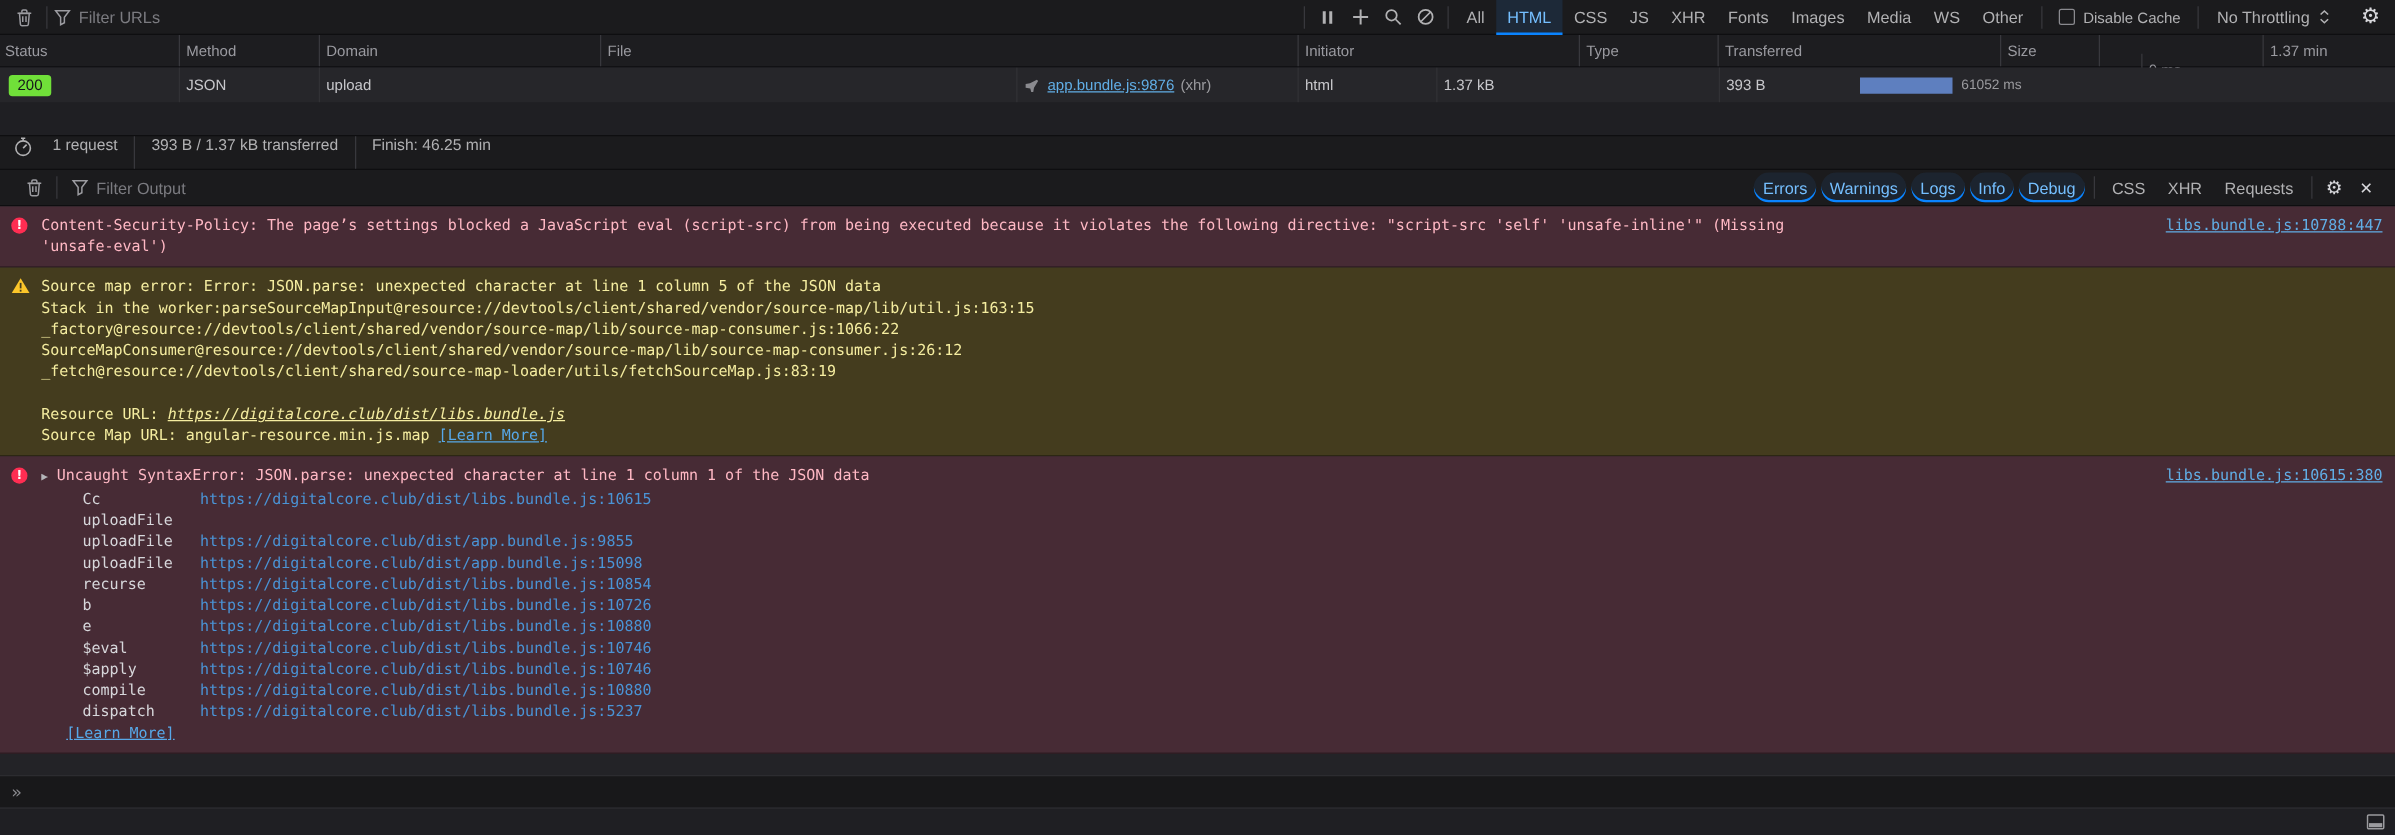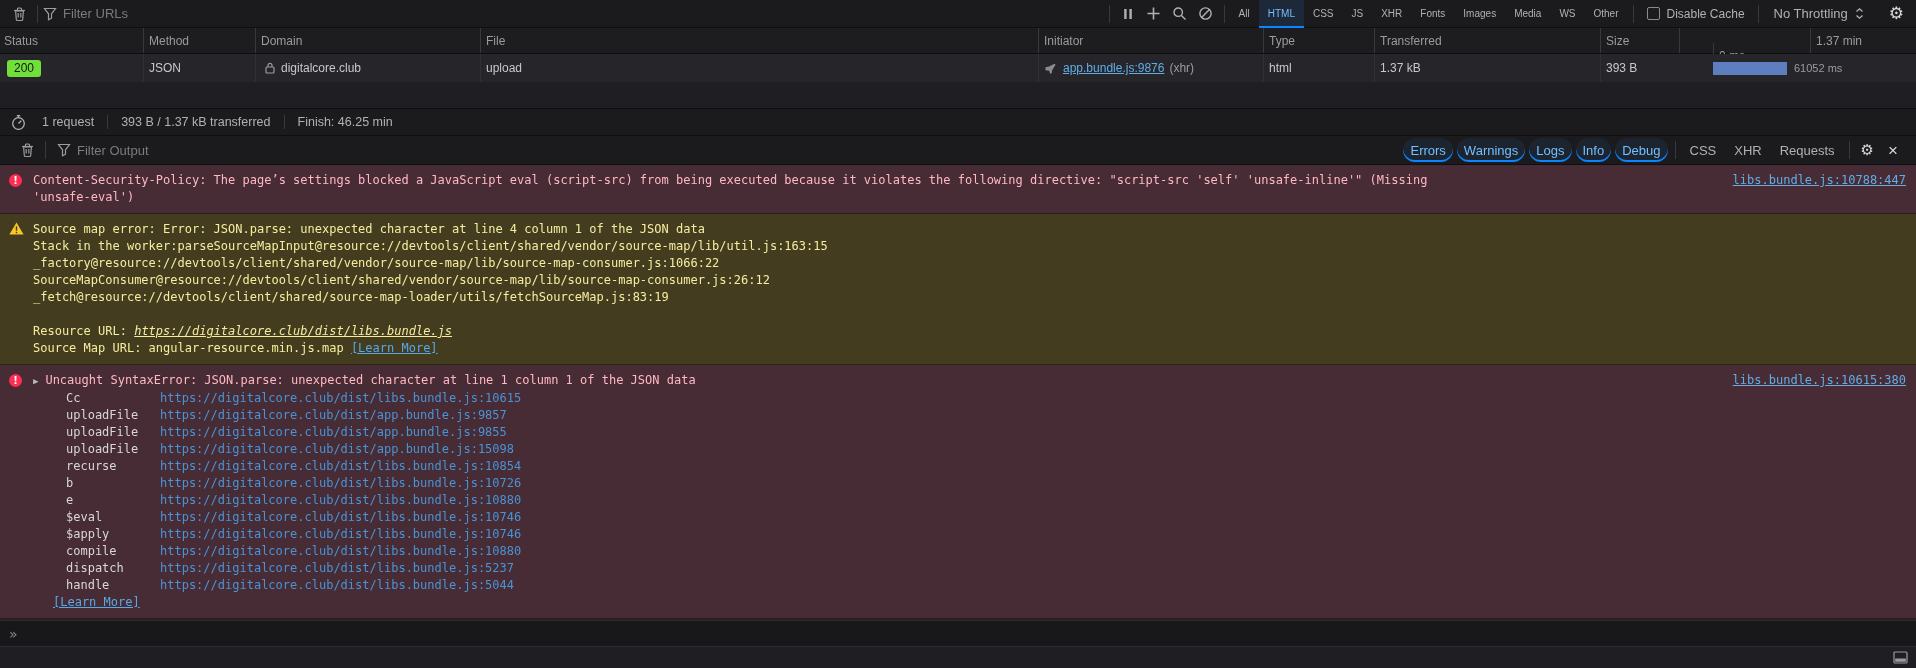--- a/index.html
+++ b/index.html
@@ -27,21 +27,21 @@
   }
   .filter-box { display:flex; align-items:center; flex:0 1 260px; }
   .filter-box input {
     background:transparent; border:none; outline:none; color:#d7d7db;
     font-family:"Liberation Sans",sans-serif; font-size:13px; width:200px; margin-left:6px;
   }
   .filter-box input::placeholder { color:#7b7b80; }
   .push-right { margin-left:auto; display:flex; align-items:center; }
   .ntabs { display:flex; align-items:stretch; height:28px; }
   .ntab {
-    padding:6px 9px 5px; font-size:10px; color:#b1b1b3; cursor:pointer; line-height:15px;
+    padding:6px 9px 5px; font-size:13px; color:#b1b1b3; cursor:pointer; line-height:15px;
   }
   .ntab.active { color:#75bfff; box-shadow: inset 0 -2px 0 #0a84ff; background:rgba(41,107,182,0.18); }
   .cache-group { display:flex; align-items:center; padding:0 8px; cursor:pointer; }
   .checkbox { width:13px; height:13px; border:1px solid #8a8a8f; border-radius:2px; background:transparent; margin-right:7px; }
   .throttle { display:flex; align-items:center; padding:0 10px; cursor:pointer; }
   .throttle .lbl { margin-right:6px; font-size:13px; }
   .gear { font-family:"DejaVu Sans",sans-serif; font-size:17px; color:#d7d7db; cursor:pointer; line-height:1; }
 
   
   .net-header {
@@ -71,21 +71,21 @@
   .init-link { color:#61aee6; text-decoration:underline; margin:0 5px 0 6px; cursor:pointer; }
   .waterfall { flex:1; height:100%; display:flex; align-items:center; }
   .wf-bar { width:74px; height:13px; background:#5e7fbf; margin-left:34px; }
   .wf-label { margin-left:7px; color:#9b9b9f; font-size:11px; }
   .net-empty { height:26px; flex:0 0 26px; background:#1f1f23; }
 
   
   .net-status {
     height:28px; flex:0 0 28px; background:#1b1b1d;
     border-top:1px solid #0e0e10; border-bottom:1px solid #0e0e10;
-    display:flex; align-items:center; padding:0 10px; font-size:12.5px;
+    display:flex; padding:0 10px; font-size:12.5px;
   }
   .net-status .seg { padding:0 13px; }
   .net-status .seg + .seg { border-left:1px solid #38383d; }
 
   
   .con-toolbar {
     height:29px; flex:0 0 29px; background:#1b1b1d; border-bottom:1px solid #0e0e10;
     display:flex; align-items:center; padding:0 14px;
   }
   .level-btn {
@@ -243,29 +243,20 @@
     <div class="cell c-t0">0 ms</div>
     <div class="cell c-t1">1.37 min</div>
     <div class="cell c-t2">2.73 min</div>
   </div>
 
   <div class="net-row">
     <div class="cell c-status">
       <span class="badge-200">200</span>
     </div>
     <div class="cell c-method">JSON</div>
-    <div class="cell c-domain">
-      <span style="margin:0 6px 0 4px;">
-        <svg width="10" height="12" viewBox="0 0 10 12" fill="none" stroke="#9b9ba0" stroke-width="1.2">
-          <rect x="1" y="5" width="8" height="6" rx="1"></rect>
-            <path d="M3 5 V3.4 a2 2 0 0 1 4 0 V5"></path>
-        </svg>
-      </span>
-      <span>digitalcore.club</span>
-    </div>
     <div class="cell c-file">upload</div>
     <div class="cell c-initiator">
       <span>
         <svg width="13" height="13" viewBox="0 0 13 13" fill="#8a8a8f">
           <path d="M1.5 8.2 L1.5 5.2 L5 4.6 L10.5 1.8 L11.5 2.8 L8.2 8.2 L7.6 11.5 L6 11.5 L5.2 8.8 Z"></path>
         </svg>
       </span>
       <span class="init-link">app.bundle.js:9876</span>
       <span style="color:#9b9b9f;">(xhr)</span>
     </div>
@@ -357,21 +348,21 @@
     <div class="msg warn">
       <span class="msg-icon" style="top:8px;">
         <svg width="15" height="13" viewBox="0 0 15 13">
           <path d="M7.5 0.6 L14.6 12.4 H0.4 Z" fill="#fcc62a"></path>
           <rect x="6.8" y="4.3" width="1.4" height="4.4" fill="#443c1e"></rect>
           <rect x="6.8" y="9.8" width="1.4" height="1.5" fill="#443c1e"></rect>
         </svg>
       </span>
       <div>
 
-      <div>Source map error: Error: JSON.parse: unexpected character at line 4 column 1 of the JSON data</div>
+      <div>Source map error: Error: JSON.parse: unexpected character at line 1 column 5 of the JSON data</div>
           <div>Stack in the worker:parseSourceMapInput@resource://devtools/client/shared/vendor/source-map/lib/util.js:163:15</div>
           <div>_factory@resource://devtools/client/shared/vendor/source-map/lib/source-map-consumer.js:1066:22</div>
           <div>SourceMapConsumer@resource://devtools/client/shared/vendor/source-map/lib/source-map-consumer.js:26:12</div>
           <div>_fetch@resource://devtools/client/shared/source-map-loader/utils/fetchSourceMap.js:83:19</div>
         </div>
       <div class="blank-line"></div>
       <div>
         <span>Resource URL: </span><span class="warn-link">https://digitalcore.club/dist/libs.bundle.js</span>
       </div>
       <div>
@@ -389,21 +380,20 @@
       <span class="location">libs.bundle.js:10615:380</span>
       <div>
 
           <div class="frame">
             <span class="fn">Cc</span>
             <span class="frame-link">https://digitalcore.club/dist/libs.bundle.js:10615</span>
           </div>
 
           <div class="frame">
             <span class="fn">uploadFile</span>
-            <span class="frame-link">https://digitalcore.club/dist/app.bundle.js:9857</span>
           </div>
 
           <div class="frame">
             <span class="fn">uploadFile</span>
             <span class="frame-link">https://digitalcore.club/dist/app.bundle.js:9855</span>
           </div>
 
           <div class="frame">
             <span class="fn">uploadFile</span>
             <span class="frame-link">https://digitalcore.club/dist/app.bundle.js:15098</span>
@@ -437,24 +427,20 @@
           <div class="frame">
             <span class="fn">compile</span>
             <span class="frame-link">https://digitalcore.club/dist/libs.bundle.js:10880</span>
           </div>
 
           <div class="frame">
             <span class="fn">dispatch</span>
             <span class="frame-link">https://digitalcore.club/dist/libs.bundle.js:5237</span>
           </div>
 
-          <div class="frame">
-            <span class="fn">handle</span>
-            <span class="frame-link">https://digitalcore.club/dist/libs.bundle.js:5044</span>
-          </div>
         </div>
       <div class="learn-more-row">
         <span class="blue-link">[Learn More]</span>
       </div>
     </div>
 
   </div>
 
   <div class="con-input">
     <span class="prompt">»</span>

